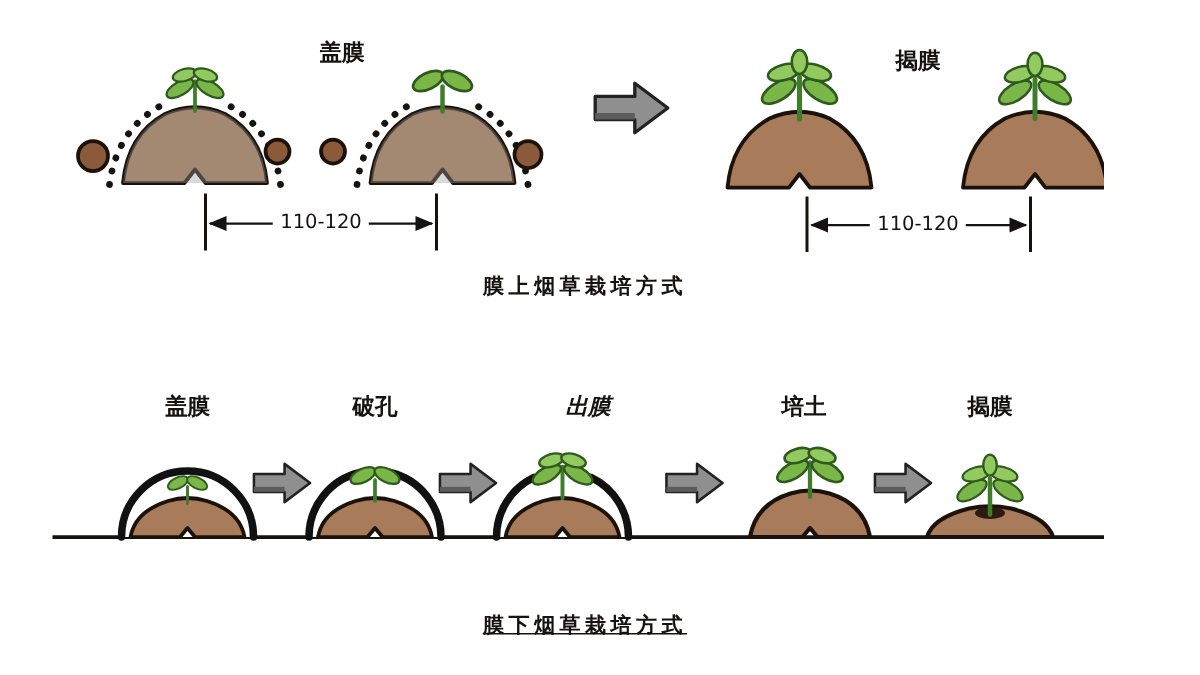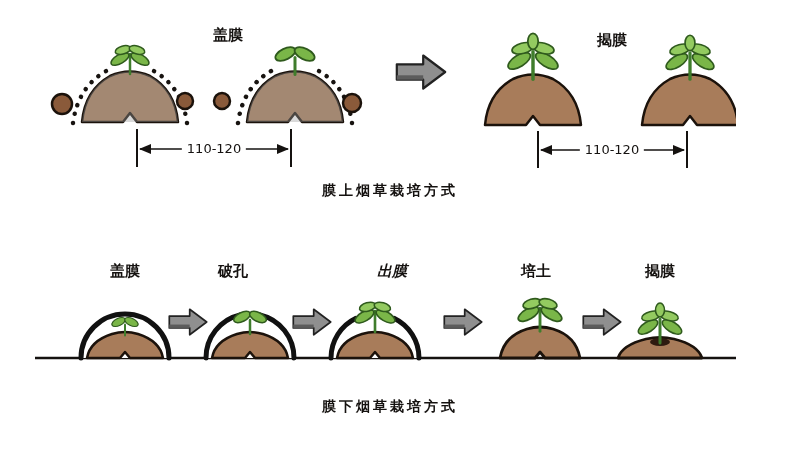--- a/index.html
+++ b/index.html
@@ -172,19 +172,19 @@
 
   <div class="label" style="left:228px;top:26px;font-size:15px;">盖膜</div>
   <div class="label" style="left:612px;top:31px;font-size:15px;">揭膜</div>
 
   <div class="label measure-text" style="left:214px;top:141px;">110-120</div>
   <div class="label measure-text" style="left:612px;top:142px;">110-120</div>
 
   <div class="label section-title" style="left:390px;top:182px;">膜上烟草栽培方式</div>
 
   <div class="label stage-label" style="left:125px;">盖膜</div>
-  <div class="label stage-label" style="left:233px;">破孔</div>
+  <div class="label stage-label" style="left:250px;">破孔</div>
   <div class="label stage-label" style="left:392px;font-style:italic;">出膜</div>
   <div class="label stage-label" style="left:536px;">培土</div>
   <div class="label stage-label" style="left:660px;">揭膜</div>
 
-  <div class="label section-title" style="left:390px;top:398px;">膜下烟草栽培方式</div>
+  <div class="label section-title" style="left:390px;top:408px;text-decoration:underline;">膜下烟草栽培方式</div>
 </div>
 
 </body></html>

